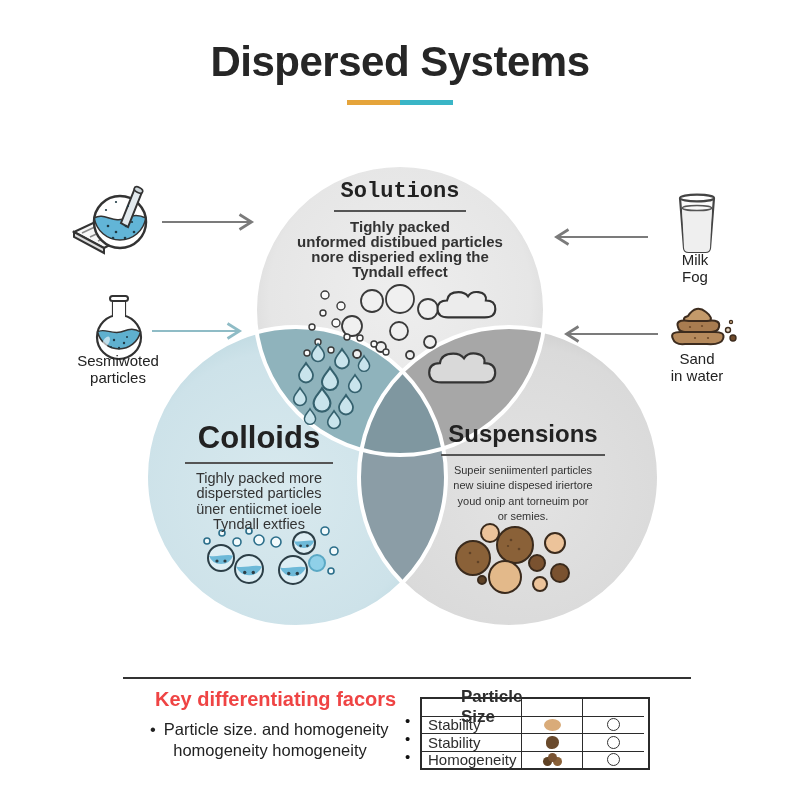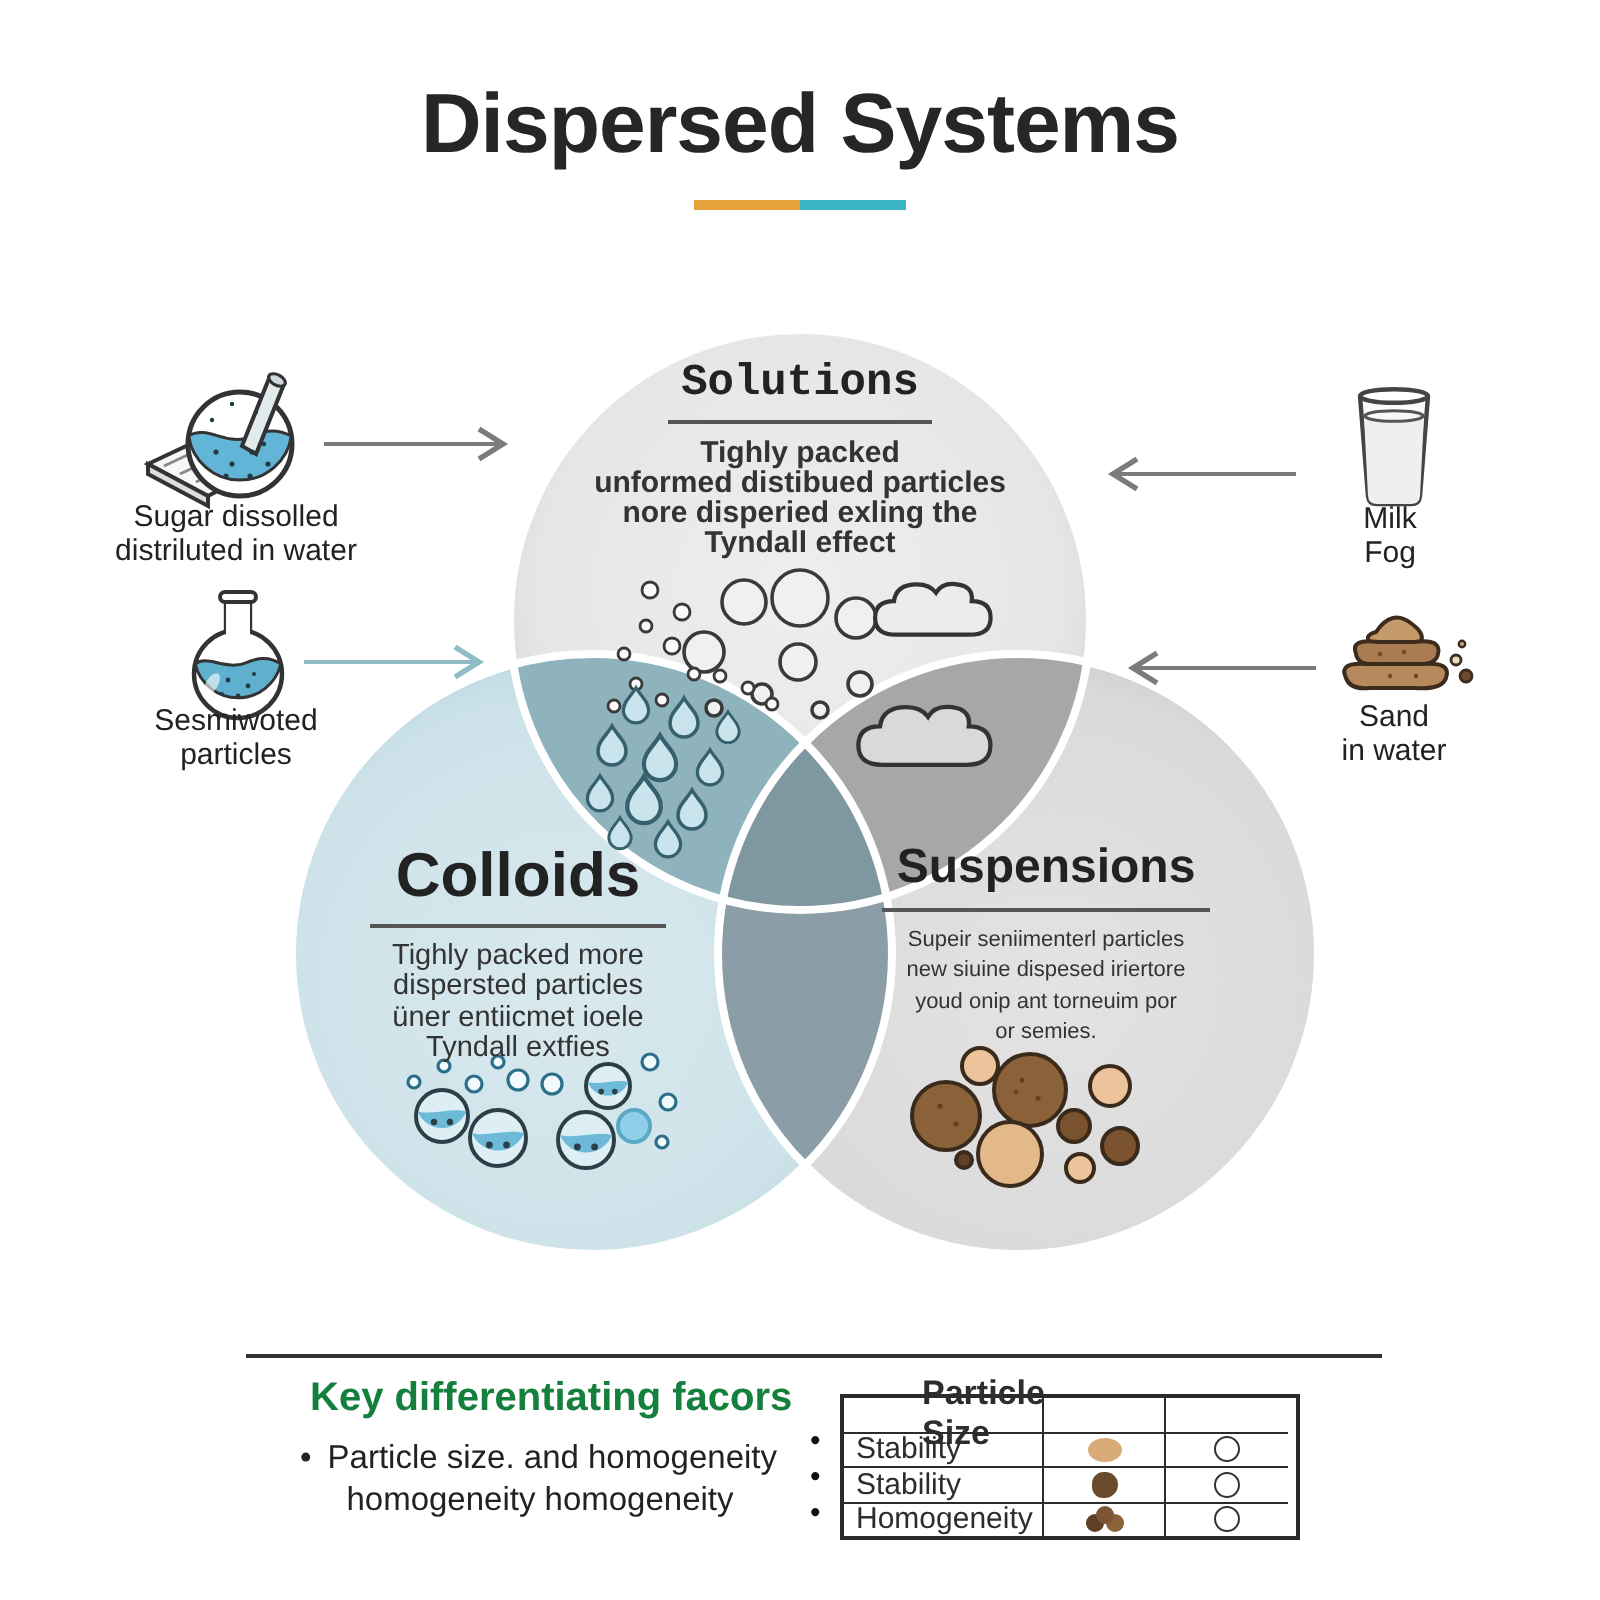--- a/index.html
+++ b/index.html
@@ -35,21 +35,21 @@
   .sus-text .vrule{width:164px;}
   .sus-text .vline{font-size:11px;line-height:15.5px;}
 
   .ex-label{position:absolute;text-align:center;font-size:15px;line-height:17px;color:#222;}
   .ex-sugar{left:38px;top:250px;width:160px;}
   .ex-flask{left:38px;top:352px;width:160px;}
   .ex-milk{left:645px;top:251px;width:100px;}
   .ex-sand{left:647px;top:350px;width:100px;}
 
   .footer-rule{left:123px;top:677px;width:568px;height:2px;background:#333;}
-  .footer-heading{left:155px;top:688px;font-size:20px;font-weight:700;color:#15803d;}
+  .footer-heading{left:155px;top:688px;font-size:20px;font-weight:700;color:#ef4444;}
   .footer-bullets{left:150px;top:719px;width:240px;font-size:16.5px;line-height:21px;color:#222;}
   .footer-bullets .b-line1{display:flex;gap:8px;}
   .footer-bullets .b-line2{text-align:center;}
 
   .ptable{left:420px;top:697px;width:226px;border:2px solid #2b2b2b;display:grid;
           grid-template-columns:100px 61px 61px;grid-auto-rows:auto;background:#fff;font-size:15px;}
   .ptable .cell{border-right:1.4px solid #2b2b2b;border-bottom:1.4px solid #2b2b2b;
                 height:16.5px;display:flex;align-items:center;padding-left:6px;}
   .ptable .cell.last-col{border-right:none;}
   .ptable .cell.last-row{border-bottom:none;}
@@ -347,24 +347,20 @@
 
   <div class="vtext sus-text">
     <div class="vhead">Suspensions</div>
     <div class="vrule"></div>
     <div class="vline">Supeir seniimenterl particles</div>
     <div class="vline">new siuine dispesed iriertore</div>
     <div class="vline">youd onip ant torneuim por</div>
     <div class="vline">or semies.</div>
   </div>
 
-  <div class="ex-label ex-sugar">
-    <div>Sugar dissolled</div>
-    <div>distriluted in water</div>
-  </div>
   <div class="ex-label ex-flask">
     <div>Sesmiwoted</div>
     <div>particles</div>
   </div>
   <div class="ex-label ex-milk">
     <div>Milk</div>
     <div>Fog</div>
   </div>
   <div class="ex-label ex-sand">
     <div>Sand</div>

